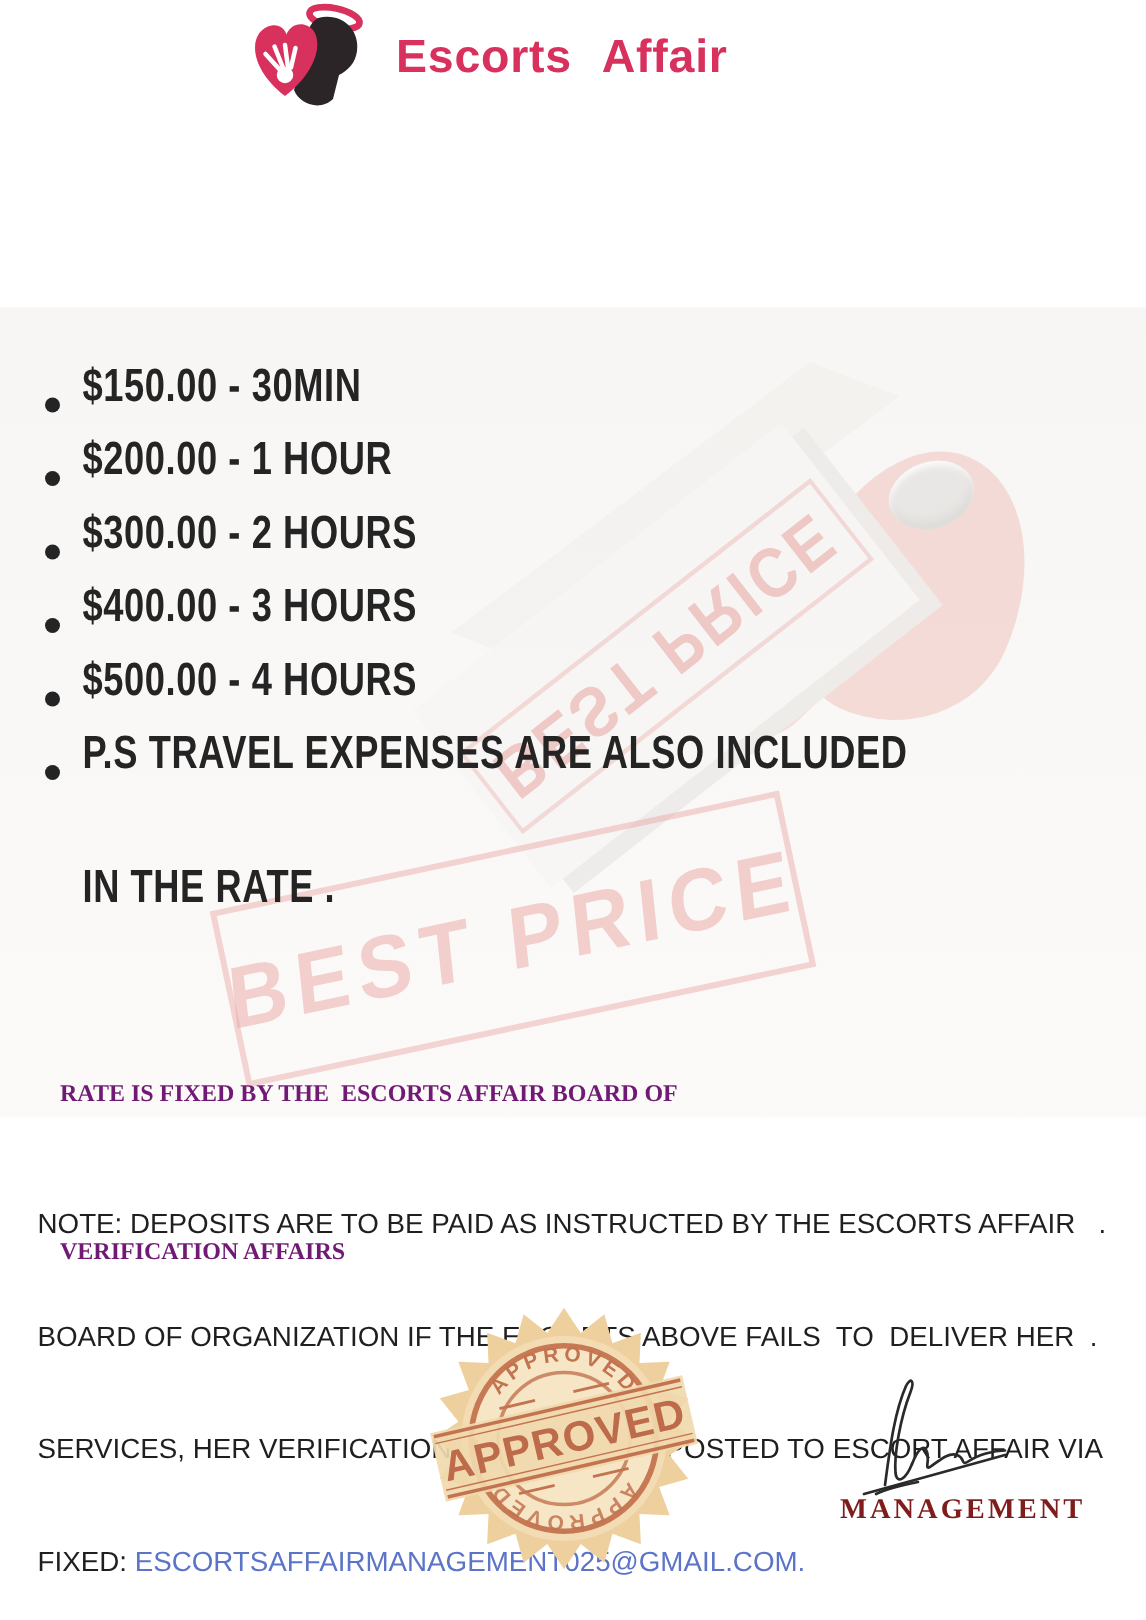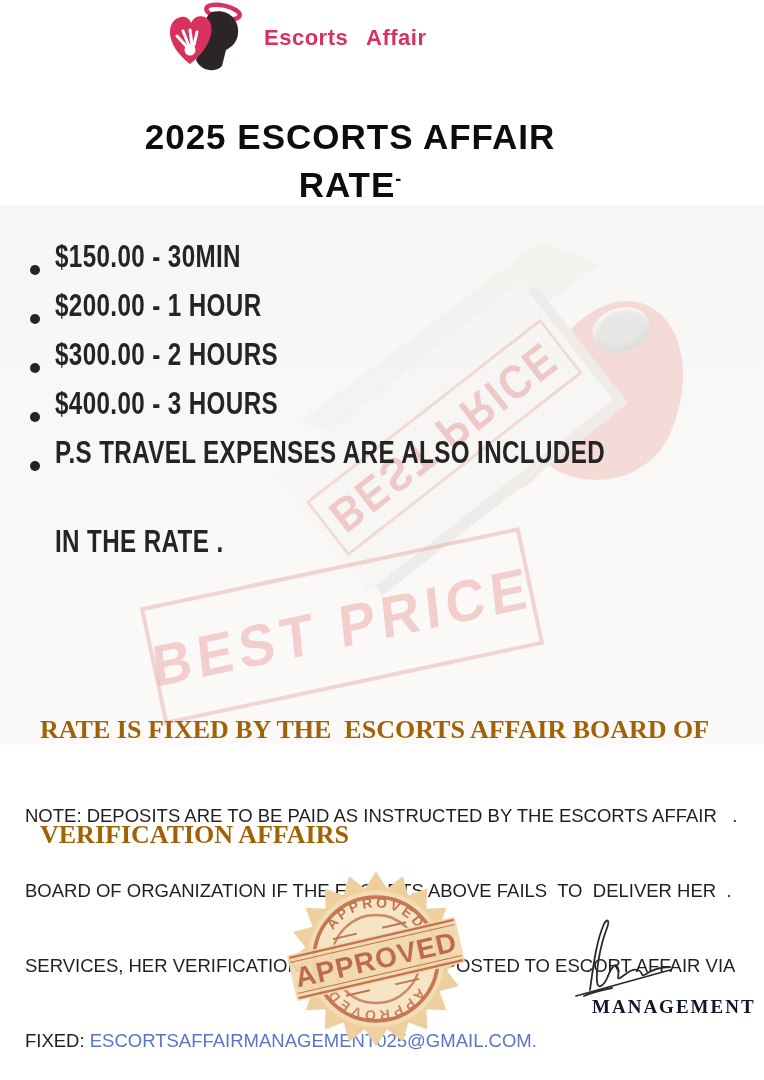--- a/index.html
+++ b/index.html
@@ -27,46 +27,46 @@
              letter-spacing:3px;color:rgba(219,95,88,.55);white-space:nowrap;
              border:3px solid rgba(219,95,88,.35);padding:4px 10px;}
   .impression{left:148px;top:566px;width:380px;height:112px;
               border:4px solid rgba(219,95,88,.45);transform:rotate(-12deg);
               display:flex;align-items:center;justify-content:center;}
   .impression-text{font-size:58px;font-weight:bold;transform:skewX(-6deg) scaleX(.95);
                    letter-spacing:6px;color:rgba(219,95,88,.5);white-space:nowrap;}
 
   
   .logo-row{left:160px;top:0px;display:flex;align-items:center;gap:10px;}
-  .logo-text{font-size:22px;font-weight:bold;color:#d8315e;letter-spacing:.5px;word-spacing:12px;}
+  .logo-text{font-size:31px;font-weight:bold;color:#d8315e;letter-spacing:.5px;word-spacing:12px;}
   .title-wrap{left:0;top:116px;width:700px;text-align:center;color:#0d0d0d;}
   .title-line{font-size:35px;font-weight:bold;letter-spacing:1px;line-height:42px;}
   .title-suffix{font-size:18px;font-weight:bold;vertical-align:12px;letter-spacing:0;}
 
   
   .rate-list{left:30px;top:226px;}
   .rate-item{display:flex;align-items:flex-end;height:49px;}
   .bullet{width:10px;height:10px;border-radius:50%;background:#242424;margin-right:15px;flex:none;}
   .rate-text{font-size:31px;font-weight:bold;color:#242424;transform:scaleX(.78);
              transform-origin:left center;white-space:pre;letter-spacing:.5px;}
   .rate-cont{display:flex;align-items:center;height:49px;padding-left:25px;margin-top:46px;}
 
   
   .board{left:40px;top:642px;font-family:"Liberation Serif",serif;font-weight:bold;
-         font-size:26px;color:#a16207;line-height:35px;white-space:pre;}
+         font-size:16px;color:#701a75;line-height:35px;white-space:pre;}
 
   
   .note{left:25px;top:753px;font-size:18.5px;color:#1f1f1f;line-height:25px;white-space:pre;}
   .email-link{color:#5b74c8;text-decoration:none;}
 
   
   .approved{left:281px;top:870px;width:190px;height:178px;}
   .sig{left:560px;top:910px;}
   .mgmt{left:560px;top:996px;font-family:"Liberation Serif",serif;font-weight:bold;
-        font-size:19px;letter-spacing:2px;color:#0f172a;margin-left:32px;}
+        font-size:19px;letter-spacing:2px;color:#7f1d1d;}
 </style>
 </head>
 <body>
 
 <div class="page">
 
   <div class="abs photo-band"></div>
   <div class="abs photo-layer">
     <div class="abs handle-neck"></div>
     <div class="abs handle-body"></div>
@@ -93,41 +93,41 @@
         <line x1="27" y1="47" x2="17" y2="36"></line>
         <line x1="29" y1="46" x2="23" y2="31"></line>
         <line x1="32" y1="45" x2="30" y2="30"></line>
         <line x1="34" y1="45" x2="37" y2="32"></line>
       </g>
       <circle cx="30" cy="50" r="5.5" fill="#ffffff"></circle>
     </svg>
     <span class="logo-text">Escorts Affair</span>
   </div>
 
-  <div class="abs title-wrap">
-    <div class="title-line">2025 ESCORTS AFFAIR</div>
-    <div class="title-line"><span>RATE</span><span class="title-suffix">-</span></div>
-  </div>
 
   <div class="abs rate-list">
     <div class="rate-item">
       <span class="bullet"></span>
       <span class="rate-text">$150.00 - 30MIN</span>
     </div>
     <div class="rate-item">
       <span class="bullet"></span>
       <span class="rate-text">$200.00 - 1 HOUR</span>
     </div>
     <div class="rate-item">
       <span class="bullet"></span>
       <span class="rate-text">$300.00 - 2 HOURS</span>
     </div>
     <div class="rate-item">
       <span class="bullet"></span>
       <span class="rate-text">$400.00 - 3 HOURS</span>
+    </div>
+    <div class="rate-item">
+      <span class="bullet"></span>
+      <span class="rate-text">$500.00 - 4 HOURS</span>
     </div>
     <div class="rate-item">
       <span class="bullet"></span>
       <span class="rate-text">P.S TRAVEL EXPENSES ARE ALSO INCLUDED</span>
     </div>
     <div class="rate-cont">
       <span class="rate-text">IN THE RATE .</span>
     </div>
   </div>
 

